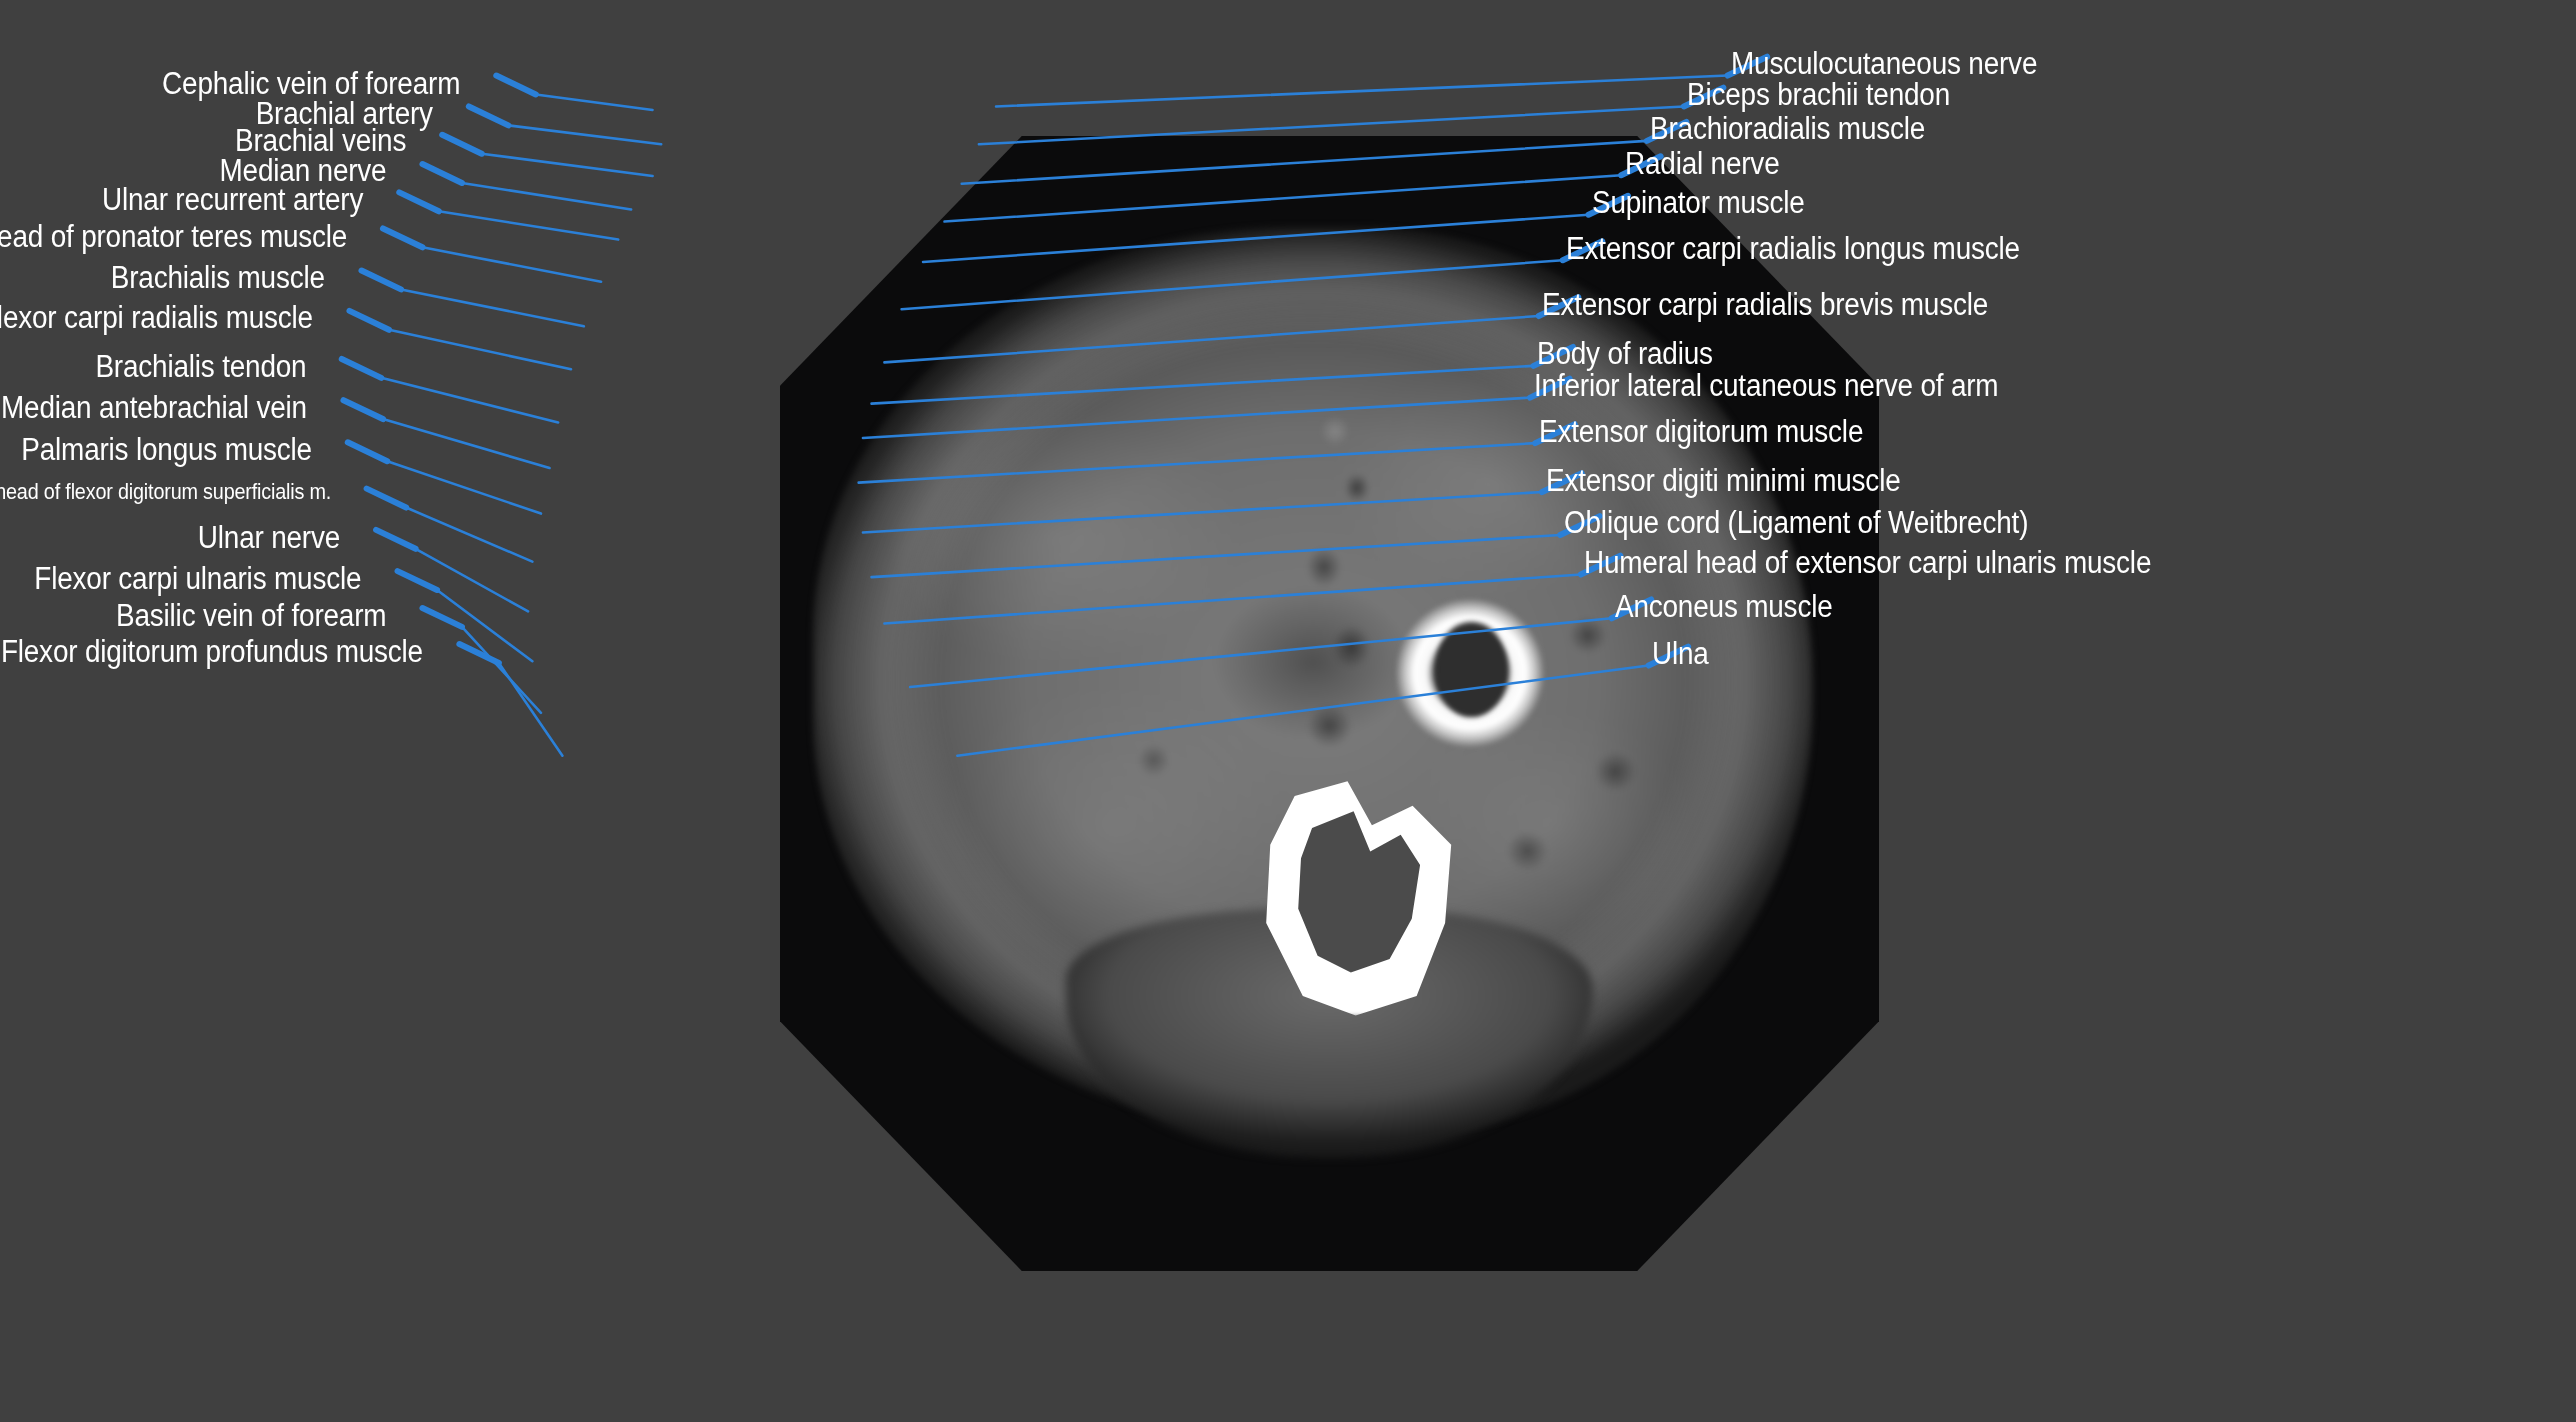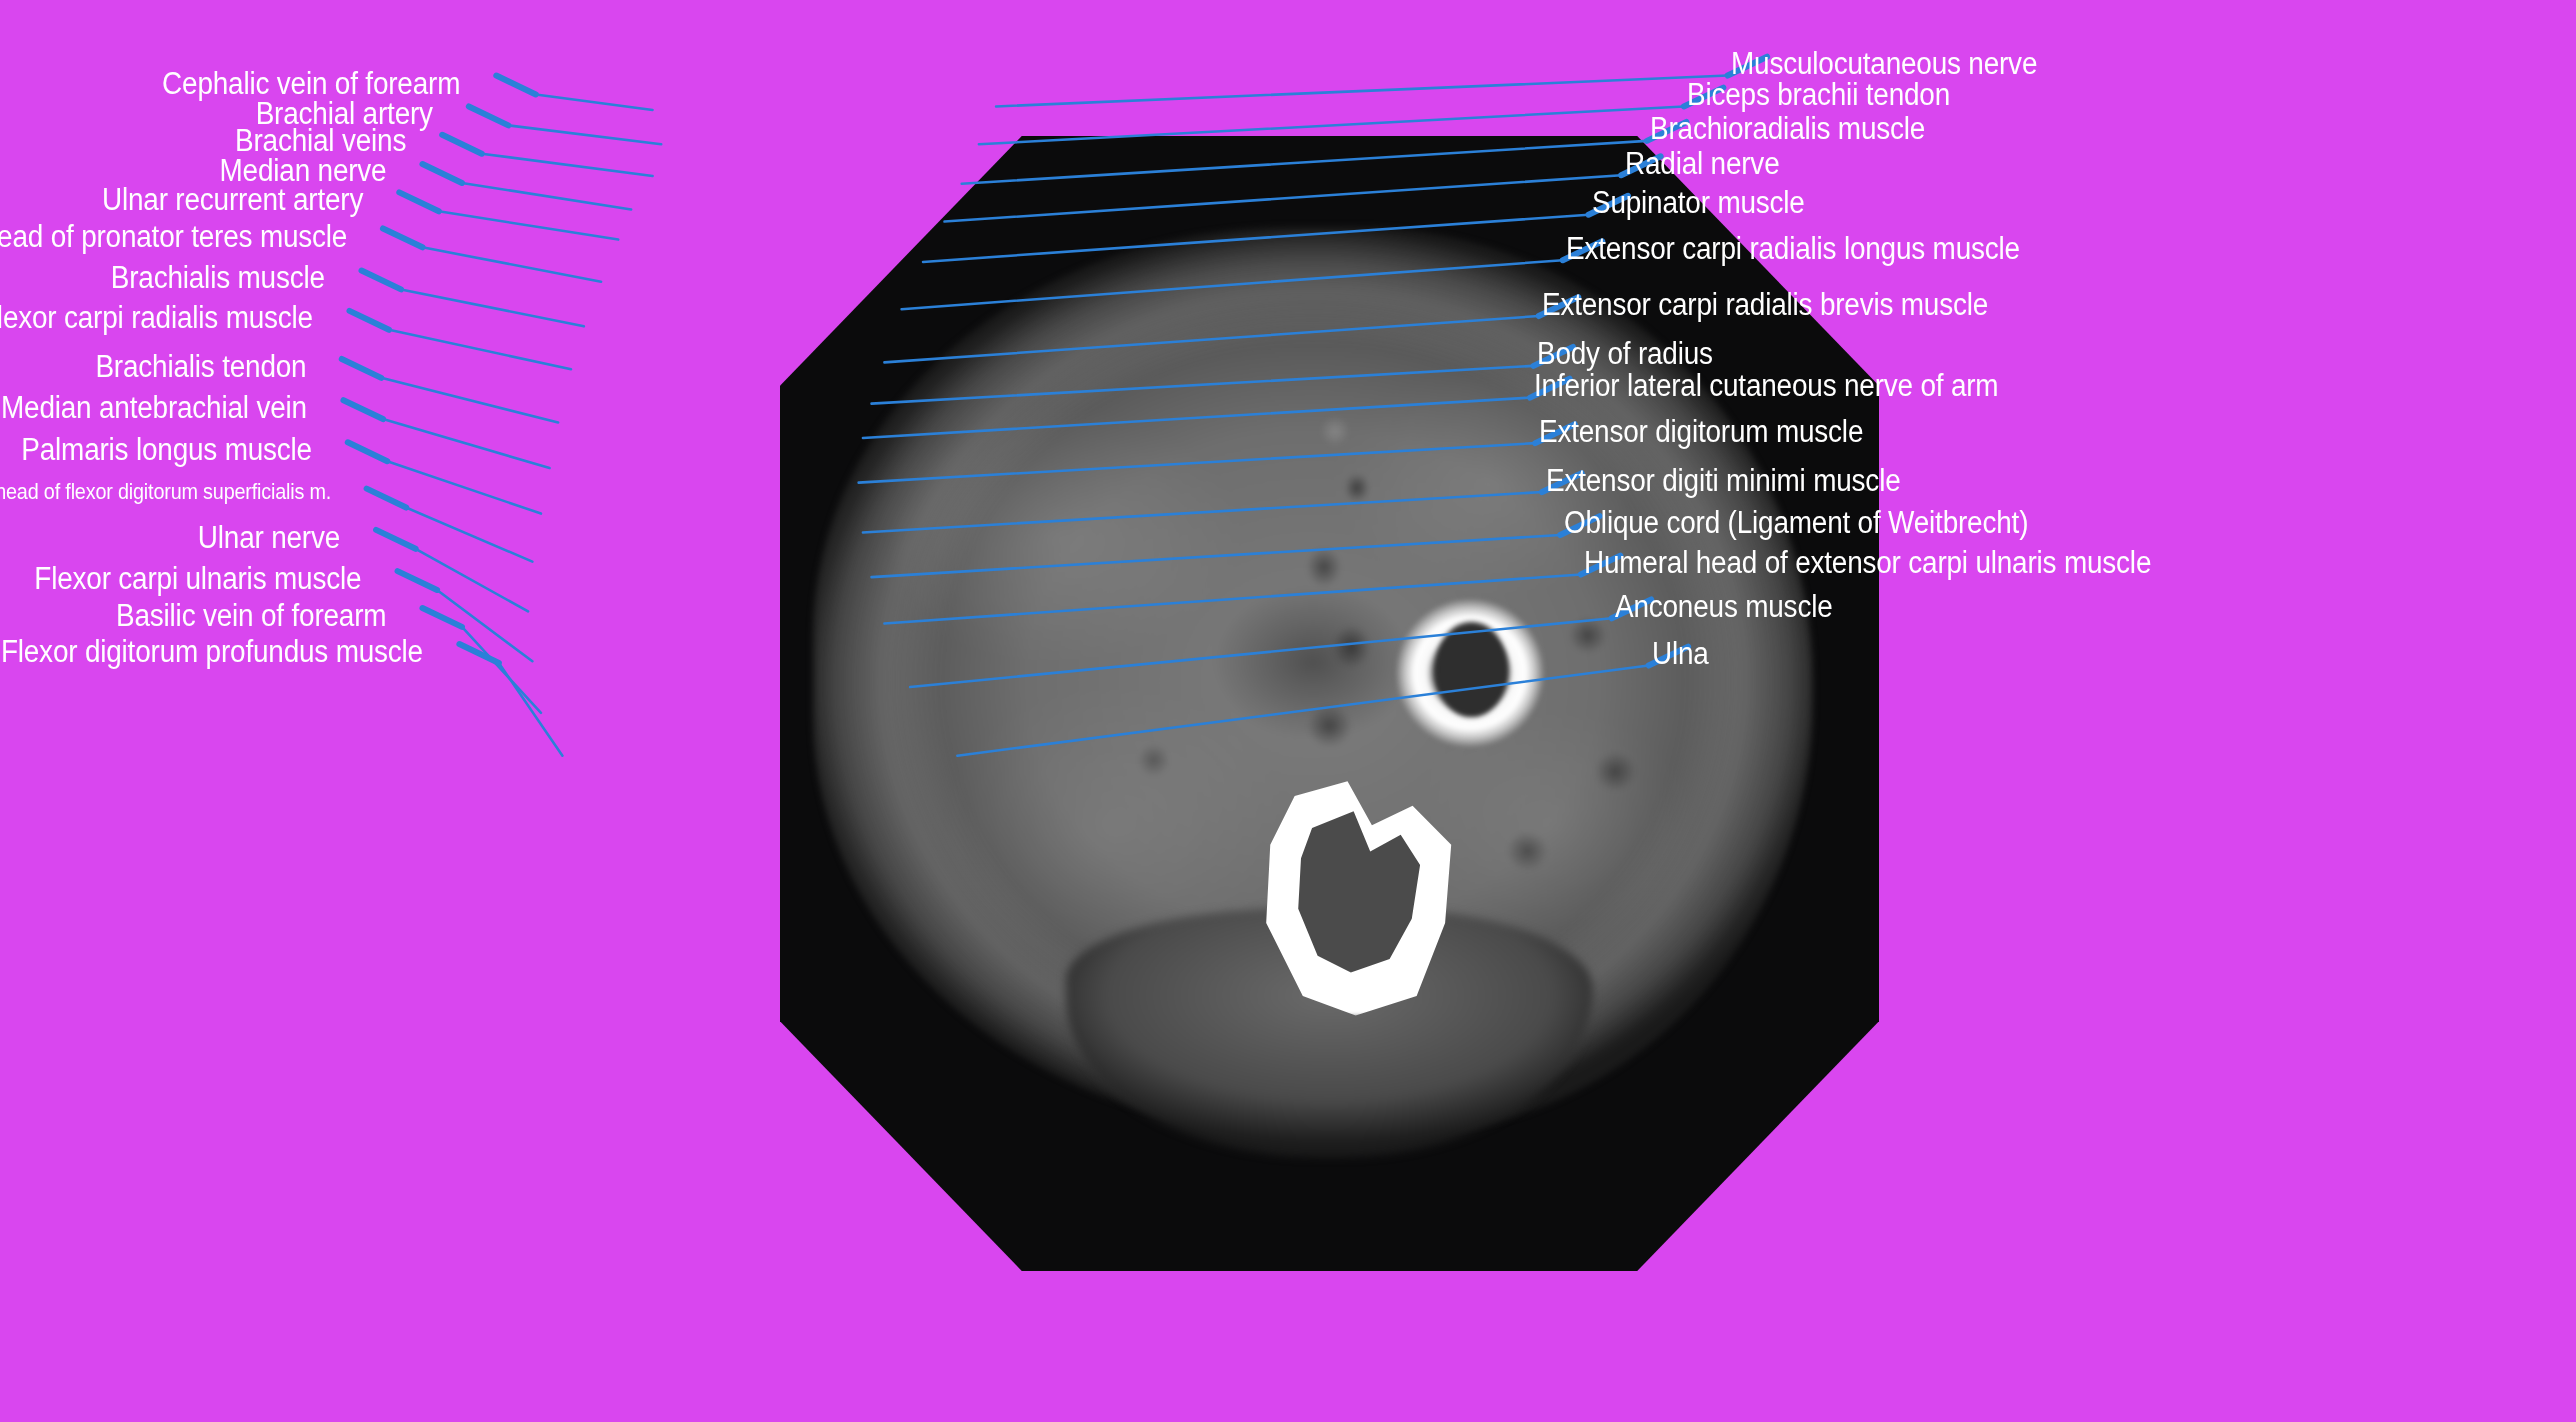--- a/index.html
+++ b/index.html
@@ -9,21 +9,21 @@
     padding: 0;
     background: #000000;
   }
   body {
     font-family: "Liberation Sans", "DejaVu Sans", sans-serif;
   }
   #stage {
     position: relative;
     width: 2576px;
     height: 1423px;
-    background: #d946ef;
+    background: #404040;
     overflow: hidden;
   }
 
   
   #ct-wrap {
     position: absolute;
     left: 780px;
     top: 136px;
     width: 1099px;
     height: 1135px;

